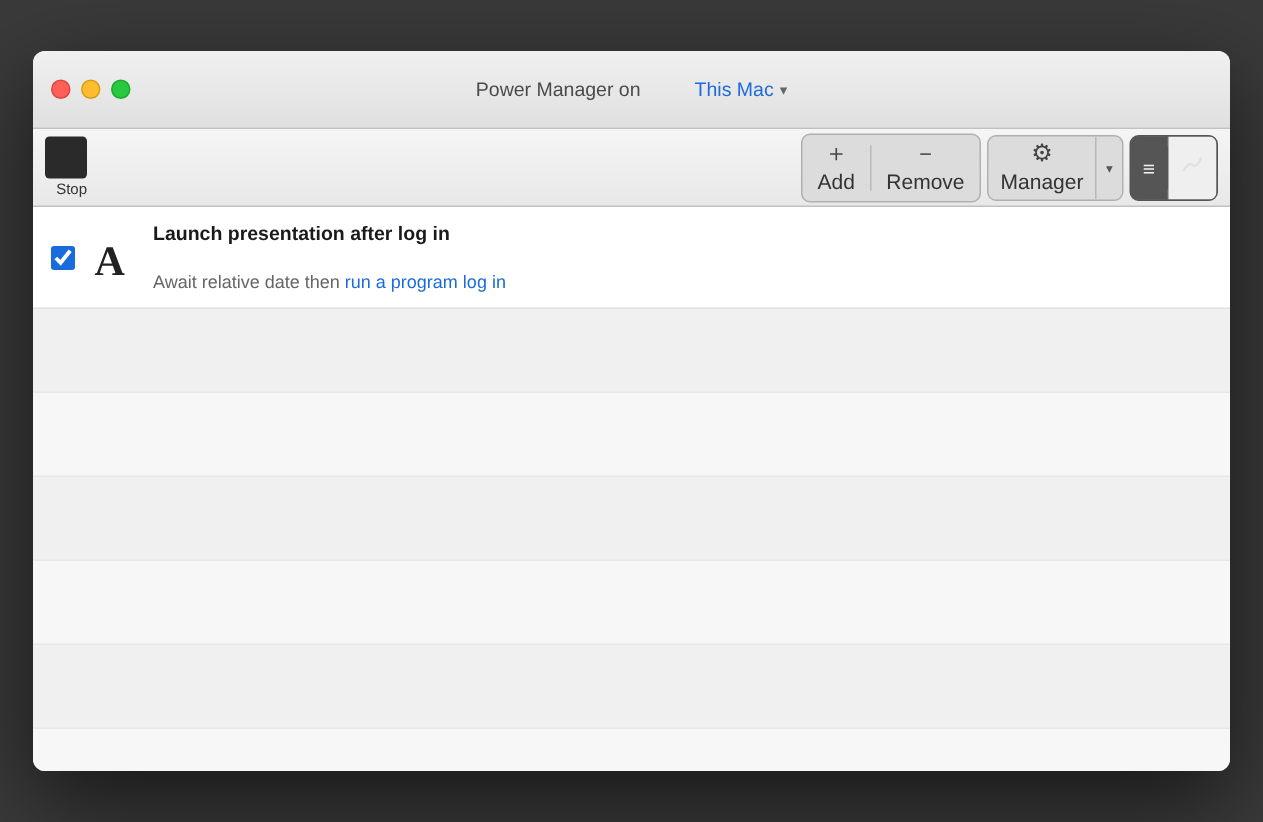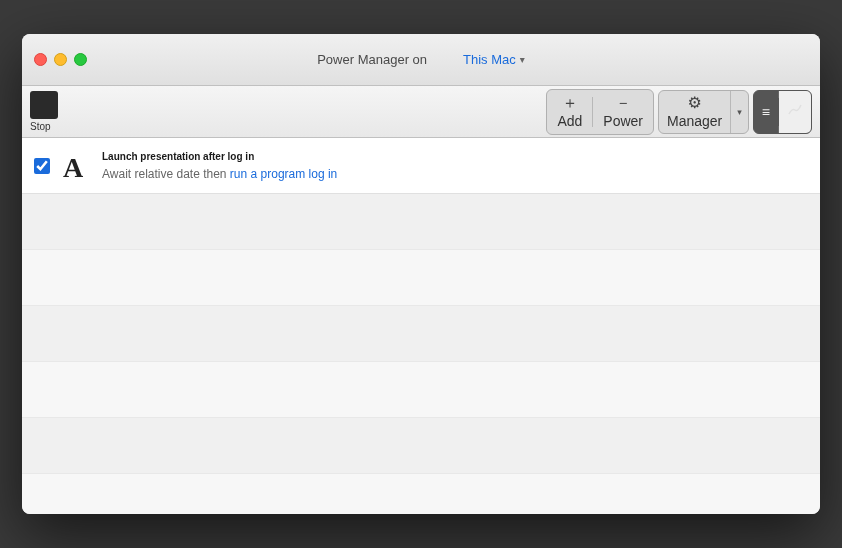--- a/index.html
+++ b/index.html
@@ -70,21 +70,21 @@
       height: 52px;
       display: flex;
       align-items: center;
       padding: 0 8px;
       border-bottom: 1px solid #c0c0c0;
       flex-shrink: 0;
     }
     .toolbar-left {
       display: flex;
       flex-direction: column;
-      align-items: flex-start;
+      align-items: flex-end;
       gap: 2px;
       margin-right: auto;
     }
     .stop-icon {
       width: 28px;
       height: 28px;
       background: #2a2a2a;
       border-radius: 3px;
       cursor: pointer;
     }
@@ -225,28 +225,28 @@
     }
     .item-icon svg {
       width: 30px;
       height: 30px;
     }
     .item-text {
       display: flex;
       flex-direction: column;
     }
     .item-title {
-      font-size: 10px;
+      font-size: 13px;
       font-weight: 600;
       color: #1a1a1a;
     }
     .item-desc {
       font-size: 12px;
       color: #666;
-      margin-top: 5px;
+      margin-top: 18px;
     }
     .item-desc .highlight {
       color: #1a6bdb;
     }
     .empty-row {
       height: 56px;
       border-bottom: 1px solid #e8e8e8;
       background: #f7f7f7;
     }
     .empty-row:nth-child(even) {
@@ -280,21 +280,21 @@
     <div class="toolbar-right">
 
       <div class="toolbar-group">
         <button class="toolbar-btn">
           <span class="toolbar-btn-icon">＋</span>
           <span class="toolbar-btn-label">Add</span>
         </button>
         <div class="toolbar-btn-divider"></div>
         <button class="toolbar-btn">
           <span class="toolbar-btn-icon">－</span>
-          <span class="toolbar-btn-label">Power</span>
+          <span class="toolbar-btn-label">Remove</span>
         </button>
       </div>
 
       <div class="toolbar-actions-group">
         <div class="actions-main">
           <span class="toolbar-btn-icon">⚙</span>
           <span class="toolbar-btn-label">Manager</span>
         </div>
         <div class="actions-chevron">
           <span style="font-size:9px;color:#555;">▾</span>

